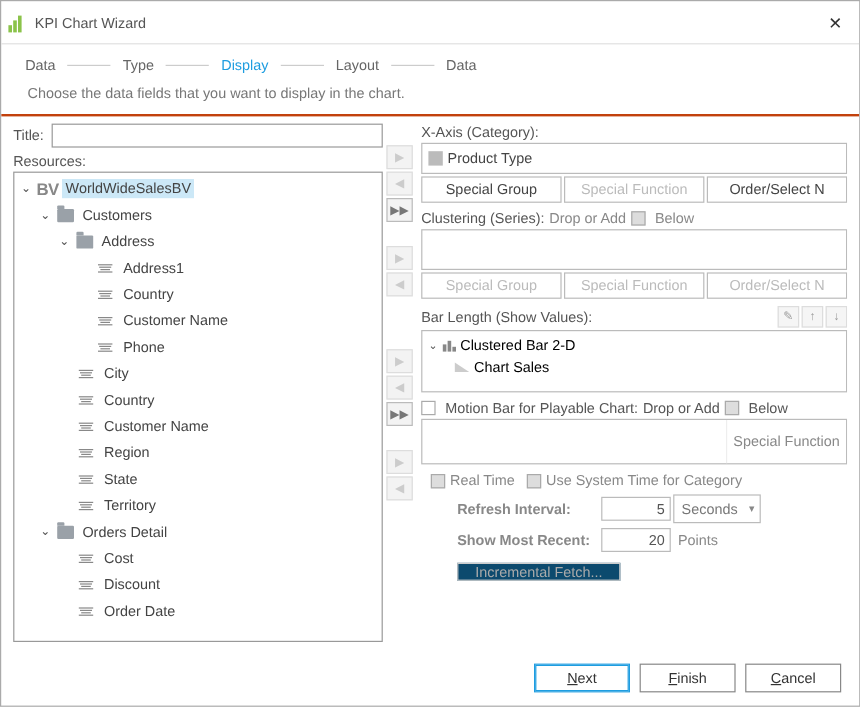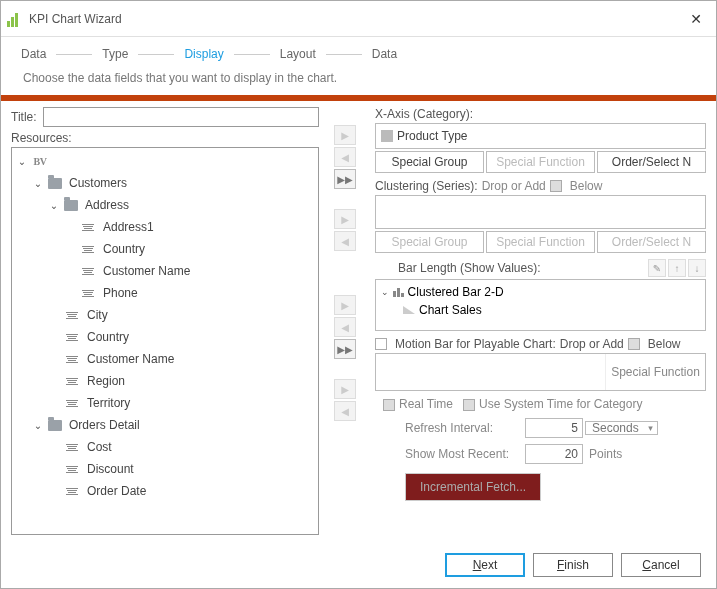--- a/index.html
+++ b/index.html
@@ -10,78 +10,78 @@
 .titlebar .logo span:nth-child(1){height:6px;}
 .titlebar .logo span:nth-child(2){height:10px;}
 .titlebar .logo span:nth-child(3){height:14px;}
 .titlebar .title { flex:1; color:#555;}
 .titlebar .close { width:28px; text-align:center; color:#333; font-size:14px; cursor:pointer;}
 .steps { display:flex; align-items:center; padding:10px 14px 4px 14px; gap:4px;}
 .steps .step { color:#666; padding:0 6px;}
 .steps .step.active { color:#1e9de0; font-weight:500;}
 .steps .line { flex:0 0 36px; height:1px; background:#ccc;}
 .subtitle { padding:6px 22px 10px 22px; color:#777;}
-.mainarea { display:flex; padding:6px 10px 0 10px; border-top:6px solid #c2410c; height:440px;gap:12px;}
+.mainarea { display:flex; padding:6px 10px 0 10px; border-top:2px solid #c2410c; height:440px;}
 .leftcol { width:308px; display:flex; flex-direction:column; }
 .row { display:flex; align-items:center; margin-bottom:4px;}
 .label { color:#555; margin-right:6px;}
 .titleinput { flex:1; height:20px; border:1px solid #999; padding:0 4px;}
 .resbox { flex:1; border:1px solid #999; margin-top:2px; position:relative; overflow:hidden;}
 .tree { position:absolute; inset:0; overflow-y:auto; padding:2px 0;}
 .tree::-webkit-scrollbar{width:16px;}
 .tree::-webkit-scrollbar-track{background:#f0f0f0;}
 .tree::-webkit-scrollbar-thumb{background:#c8c8c8;}
 .node { display:flex; align-items:center; height:22px; padding-left:4px; white-space:nowrap; color:#444;}
 .node .tw { width:12px; text-align:center; color:#555; font-size:10px; cursor:pointer;}
 .node .ic { width:16px; height:14px; margin:0 4px; display:flex; align-items:center; justify-content:center;}
 .ic.folder { background:#9aa1a8; width:14px; height:11px; border-radius:1px; position:relative;}
 .ic.folder::before { content:""; position:absolute; top:-3px; left:0; width:6px; height:3px; background:#9aa1a8; border-radius:1px 1px 0 0;}
 .ic.field { display:flex; flex-direction:column; gap:1px;}
 .ic.field span { height:1px; background:#888; display:block;}
 .ic.field span:nth-child(1){width:12px;} .ic.field span:nth-child(2){width:10px;} .ic.field span:nth-child(3){width:8px;} .ic.field span:nth-child(4){width:12px;}
-.ic.bv { font-weight:bold; font-size:10px; color:#888; letter-spacing:-0.5px;font-family:Liberation Serif, serif;}
+.ic.bv { font-weight:bold; font-size:14px; color:#888; letter-spacing:-0.5px;}
 .node .txt { padding:1px 3px;}
 .node.sel .txt { background:#cce8f7;}
 .ind1{padding-left:4px;} .ind2{padding-left:20px;} .ind3{padding-left:36px;} .ind4{padding-left:52px;}
 .midcol { width:28px; display:flex; flex-direction:column; align-items:center; padding-top:18px;}
 .arrowbtn { width:22px; height:20px; border:1px solid #bbb; background:#f3f3f3; margin-bottom:2px; display:flex; align-items:center; justify-content:center; color:#777; font-size:10px; cursor:pointer;}
 .arrowbtn.dis { color:#ccc; border-color:#ddd; cursor:default;}
 .arrowgap { height:18px;}
 .rightcol { flex:1; padding-left:4px; overflow:hidden;}
 .seclabel { color:#555; margin-bottom:2px; display:flex; align-items:center; gap:4px;}
 .seclabel .hint { color:#888;}
 .dropbox { border:1px solid #bbb; background:#fff; min-height:24px; padding:3px 5px; margin-bottom:2px; color:#444;}
 .dropbox .item { display:flex; align-items:center; gap:4px; height:18px;}
 .btnrow { display:flex; gap:2px; margin-bottom:6px;}
 .btnrow .b { flex:1; height:22px; border:1px solid #bbb; background:#fff; color:#444; display:flex; align-items:center; justify-content:center; cursor:pointer;}
 .btnrow .b.dis { color:#bbb; cursor:default;}
-.barlenhdr { display:flex; align-items:center; margin-bottom:2px;margin-left:23px;}
+.barlenhdr { display:flex; align-items:center; margin-bottom:2px;}
 .barlenhdr .lbl { flex:1; color:#555;}
 .miniico { width:18px; height:18px; border:1px solid #ddd; background:#f5f5f5; margin-left:2px; display:flex; align-items:center; justify-content:center; color:#999; font-size:10px; cursor:pointer;}
 .barbox { border:1px solid #bbb; padding:3px 5px; height:52px; margin-bottom:6px;}
 .barbox .row1 { display:flex; align-items:center; gap:4px; height:18px;}
 .barbox .row1 .chev{font-size:9px;color:#555;}
 .baric { display:flex; align-items:flex-end; gap:1px;}
 .baric span{width:3px;background:#888;}
 .baric span:nth-child(1){height:6px;}.baric span:nth-child(2){height:9px;}.baric span:nth-child(3){height:4px;}
 .triangleic { width:0;height:0; border-left:12px solid #ccc; border-top:10px solid transparent; border-bottom:0; transform:scaleY(0.8);}
 .chk { width:12px; height:12px; border:1px solid #aaa; background:#fff; display:inline-block; margin-right:4px; vertical-align:middle;}
 .chk.greyed{background:#ddd;}
 .motionrow{display:flex;align-items:center;gap:4px;color:#555;margin-bottom:2px;}
 .motionbox{border:1px solid #bbb;height:38px;margin-bottom:2px;display:flex;}
 .motionbox .drop{flex:1;}
 .motionbox .sf{width:100px;border-left:1px solid #eee;display:flex;align-items:center;justify-content:center;color:#888;}
 .rtrow{display:flex;align-items:center;gap:10px;color:#888;margin:6px 0 6px 8px;}
 .formrow{display:flex;align-items:center;margin:4px 0 4px 30px;color:#888;height:22px;}
-.formrow .fl{width:120px;}
+.formrow .fl{width:120px;font-weight:bold;}
 .formrow input{width:58px;height:20px;border:1px solid #bbb;text-align:right;padding:0 4px;color:#555;}
-.formrow .sel{height:14px;border:1px solid #bbb;padding:0 18px 0 6px;margin-left:2px;position:relative;color:#777;display:flex;align-items:center;}
+.formrow .sel{height:24px;border:1px solid #bbb;padding:0 18px 0 6px;margin-left:2px;position:relative;color:#777;display:flex;align-items:center;}
 .formrow .sel::after{content:"▾";position:absolute;right:4px;color:#888;font-size:9px;}
 .formrow .unit{margin-left:6px;}
-.incbtn{margin:4px 0 0 30px;height:28px;padding:0 14px;border:1px solid #ccc;background:#7f1d1d;color:#aaa;display:inline-flex;align-items:center;}
+.incbtn{margin:4px 0 0 30px;height:15px;padding:0 14px;border:1px solid #ccc;background:#0c4a6e;color:#aaa;display:inline-flex;align-items:center;}
 .footer{position:absolute;bottom:12px;right:16px;display:flex;gap:8px;}
 .footer button{width:80px;height:24px;border:1px solid #888;background:#fff;color:#333;cursor:pointer;}
 .footer button.primary{border:1px solid #1e9de0;box-shadow:0 0 0 1px #1e9de0 inset;}
 .footer button .ul{text-decoration:underline;}
 .cubeic{width:12px;height:12px;background:#bbb;display:inline-block;}
 </style>
 </head>
 <body>
 
 <div class="titlebar">
@@ -113,20 +113,21 @@
     <div class="row">
       <span class="label">Title:</span>
       <input class="titleinput" value="" style="">
     </div>
     <span class="label">Resources:</span>
     <div class="resbox">
       <div class="tree">
         <div class="node sel ind1">
             <span class="tw">⌄</span>
             <span class="ic bv">BV</span>
+            <span class="txt">WorldWideSalesBV</span>
           </div>
         <div class="node ind2">
             <span class="tw">⌄</span>
             <span class="ic folder"></span>
             <span class="txt">Customers</span>
           </div>
         <div class="node ind3">
             <span class="tw">⌄</span>
             <span class="ic folder"></span>
             <span class="txt">Address</span>
@@ -203,20 +204,30 @@
           </div>
         <div class="node ind3">
             <span class="tw"></span>
             <span class="ic field">
               <span></span>
               <span></span>
               <span></span>
               <span></span>
             </span>
             <span class="txt">Region</span>
+          </div>
+        <div class="node ind3">
+            <span class="tw"></span>
+            <span class="ic field">
+              <span></span>
+              <span></span>
+              <span></span>
+              <span></span>
+            </span>
+            <span class="txt">State</span>
           </div>
         <div class="node ind3">
             <span class="tw"></span>
             <span class="ic field">
               <span></span>
               <span></span>
               <span></span>
               <span></span>
             </span>
             <span class="txt">Territory</span>

